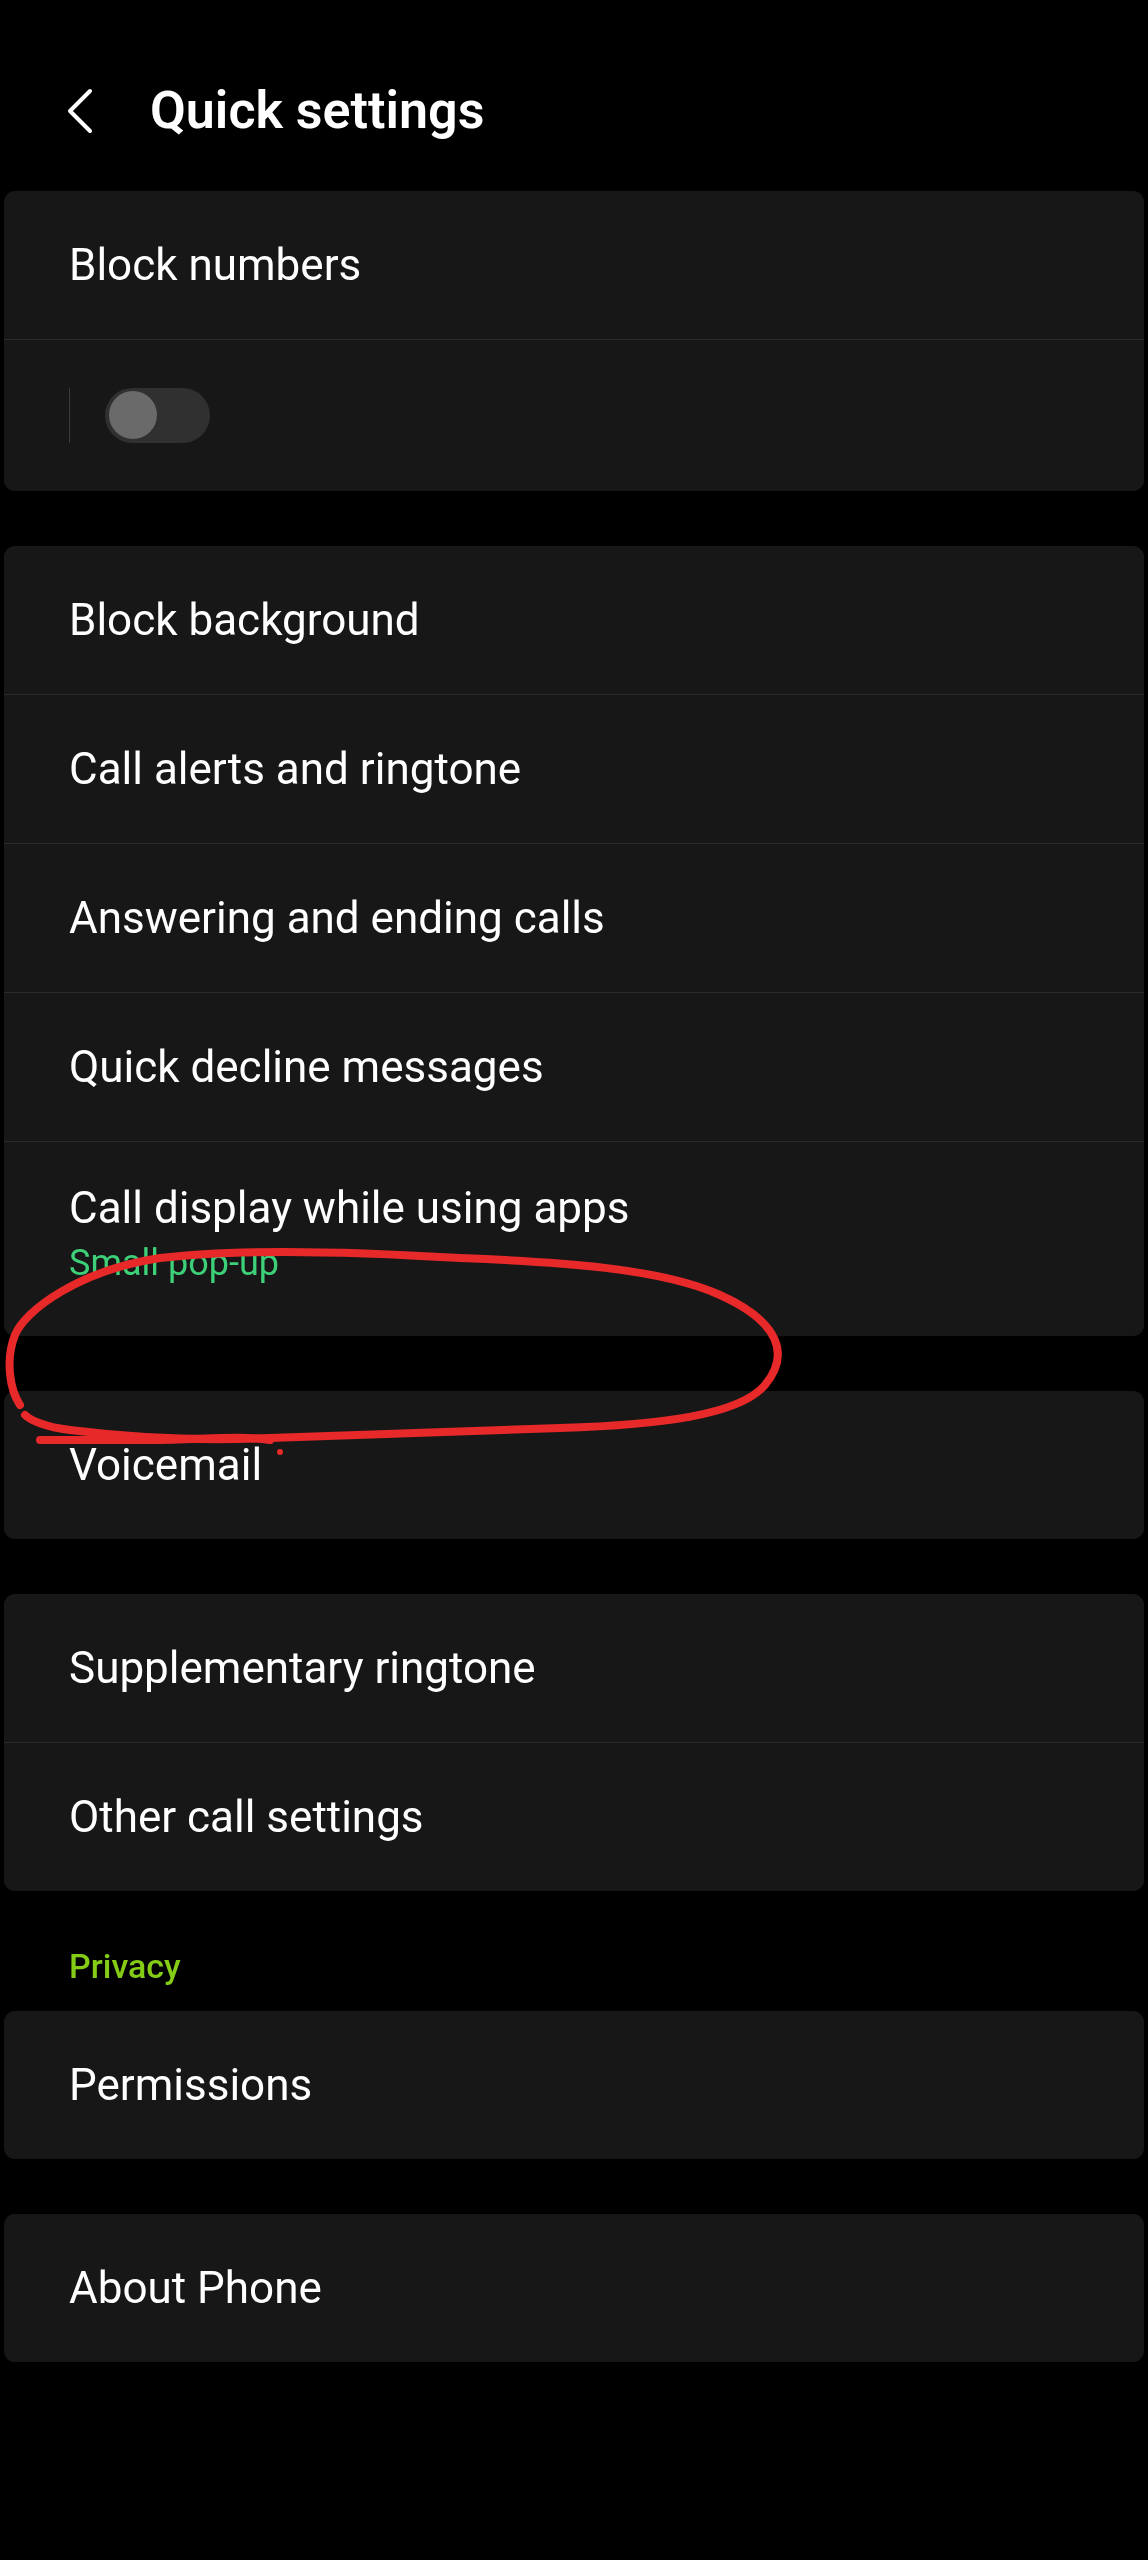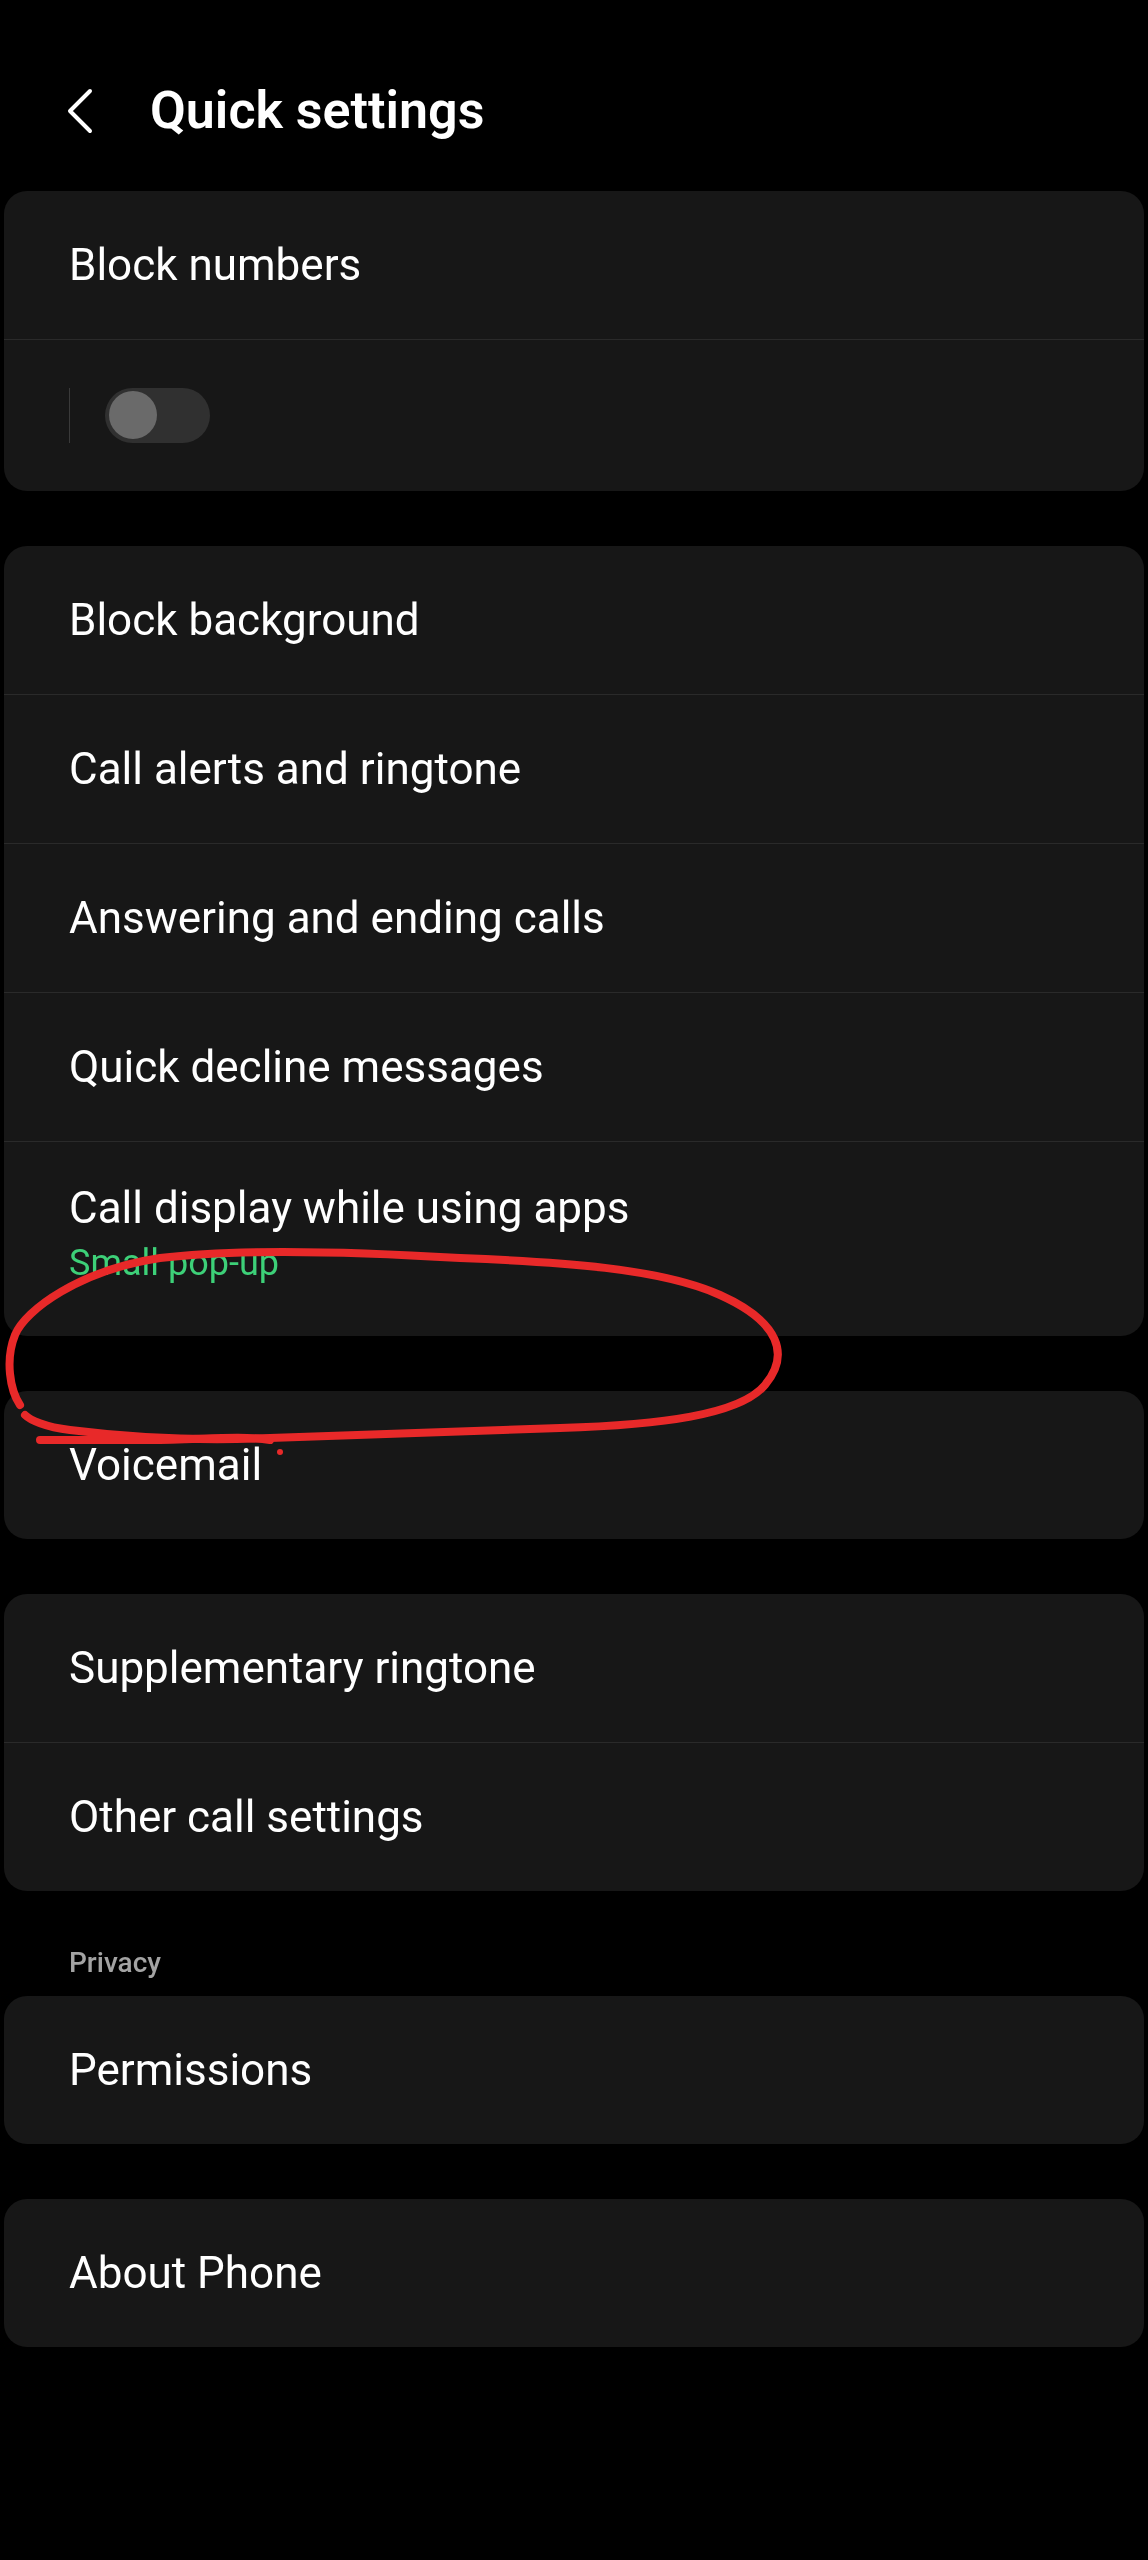--- a/index.html
+++ b/index.html
@@ -32,21 +32,21 @@
   .page-title {
     font-size: 52px;
     font-weight: 600;
     color: #ffffff;
   }
   .content {
     padding: 0 4px;
   }
   .section {
     background: #171717;
-    border-radius: 23px;
+    border-radius: 11px;
     margin-bottom: 55px;
     overflow: hidden;
   }
   .item {
     padding: 48px 65px;
     display: flex;
     align-items: center;
     justify-content: space-between;
     border-bottom: 1px solid #2a2a2a;
     position: relative;
@@ -90,24 +90,24 @@
   .toggle-knob {
     width: 48px;
     height: 48px;
     background: #6a6a6a;
     border-radius: 50%;
     position: absolute;
     top: 3px;
     left: 4px;
   }
   .section-header {
-    font-size: 28px;
+    font-size: 34px;
     font-weight: 500;
-    color: #a3a3a3;
-    padding: 0 65px 17px 65px;
+    color: #84cc16;
+    padding: 0 65px 25px 65px;
   }
   .annotation {
     position: absolute;
     pointer-events: none;
     z-index: 100;
   }
   .annotation svg {
     overflow: visible;
   }
 </style>

